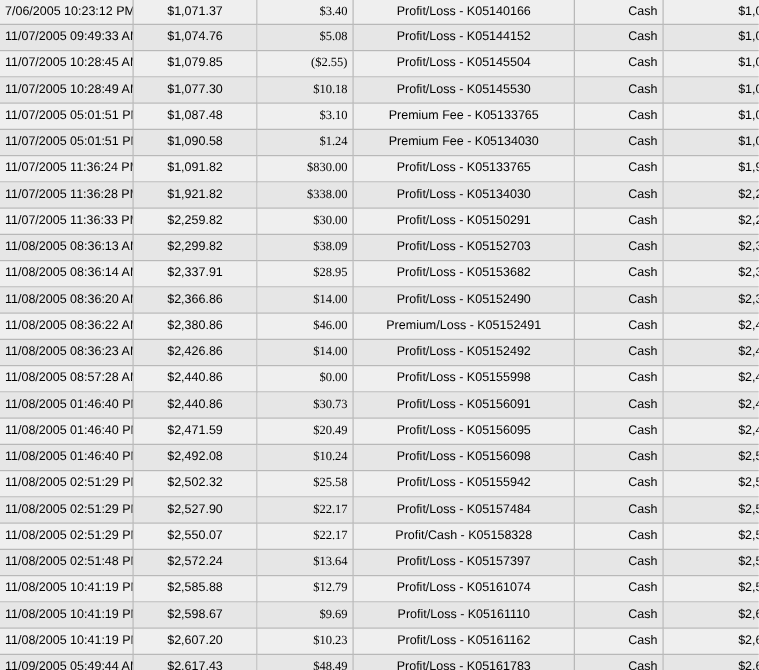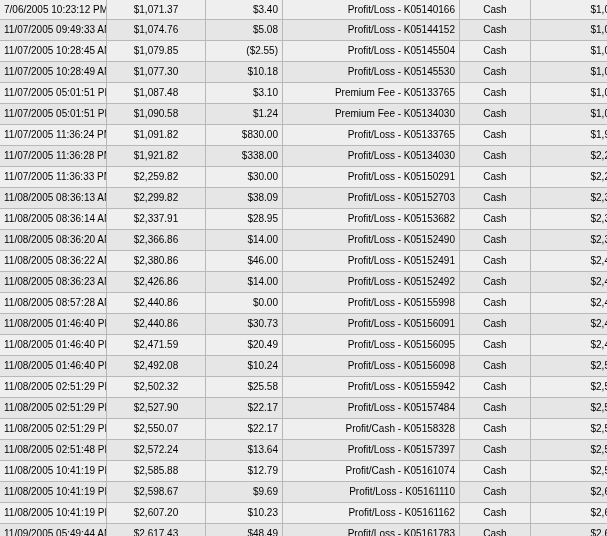--- a/index.html
+++ b/index.html
@@ -34,23 +34,23 @@
     border-right: 1px solid #b8b8b8;
     overflow: hidden;
     white-space: nowrap;
     background: #efefef;
   }
   tr.row-alt td {
     background: #e6e6e6;
   }
   td.c-date   { width: 98px;  text-align: left; }
   td.c-bal1   { width: 90px;  text-align: center; }
-  td.c-amt    { width: 68px;  text-align: right; }
-  td.c-desc   { width: 168px; text-align: right; padding-left: 7px; margin-top: 27px; }
-  td.c-type   { width: 62px;  text-align: center; }
+  td.c-amt    { width: 68px;  text-align: right; font-family: Liberation Serif, serif; }
+  td.c-desc   { width: 168px; text-align: center; padding-left: 7px; margin-top: 27px; }
+  td.c-type   { width: 62px;  text-align: right; }
   td.c-bal2   { width: 100px; text-align: right; border-right: none; }
   
   tr.first-row td {
     height: 19px;
     line-height: 17px;
     border-top: none;
   }
 </style>
 </head>
 <body>
@@ -151,21 +151,21 @@
           <td class="c-bal1">$2,366.86</td>
           <td class="c-amt">$14.00</td>
           <td class="c-desc">Profit/Loss - K05152490</td>
           <td class="c-type">Cash</td>
           <td class="c-bal2">$2,380.86</td>
         </tr>
         <tr class="">
           <td class="c-date">11/08/2005 08:36:22 AM</td>
           <td class="c-bal1">$2,380.86</td>
           <td class="c-amt">$46.00</td>
-          <td class="c-desc">Profit/Loss - K05152491</td>
+          <td class="c-desc">Premium/Loss - K05152491</td>
           <td class="c-type">Cash</td>
           <td class="c-bal2">$2,426.86</td>
         </tr>
         <tr class="row-alt">
           <td class="c-date">11/08/2005 08:36:23 AM</td>
           <td class="c-bal1">$2,426.86</td>
           <td class="c-amt">$14.00</td>
           <td class="c-desc">Profit/Loss - K05152492</td>
           <td class="c-type">Cash</td>
           <td class="c-bal2">$2,440.86</td>
@@ -231,21 +231,21 @@
           <td class="c-bal1">$2,572.24</td>
           <td class="c-amt">$13.64</td>
           <td class="c-desc">Profit/Loss - K05157397</td>
           <td class="c-type">Cash</td>
           <td class="c-bal2">$2,585.88</td>
         </tr>
         <tr class="">
           <td class="c-date">11/08/2005 10:41:19 PM</td>
           <td class="c-bal1">$2,585.88</td>
           <td class="c-amt">$12.79</td>
-          <td class="c-desc">Profit/Cash - K05161074</td>
+          <td class="c-desc">Profit/Loss - K05161074</td>
           <td class="c-type">Cash</td>
           <td class="c-bal2">$2,598.67</td>
         </tr>
         <tr class="row-alt">
           <td class="c-date">11/08/2005 10:41:19 PM</td>
           <td class="c-bal1">$2,598.67</td>
           <td class="c-amt">$9.69</td>
           <td class="c-desc">Profit/Loss - K05161110</td>
           <td class="c-type">Cash</td>
           <td class="c-bal2">$2,607.20</td>

